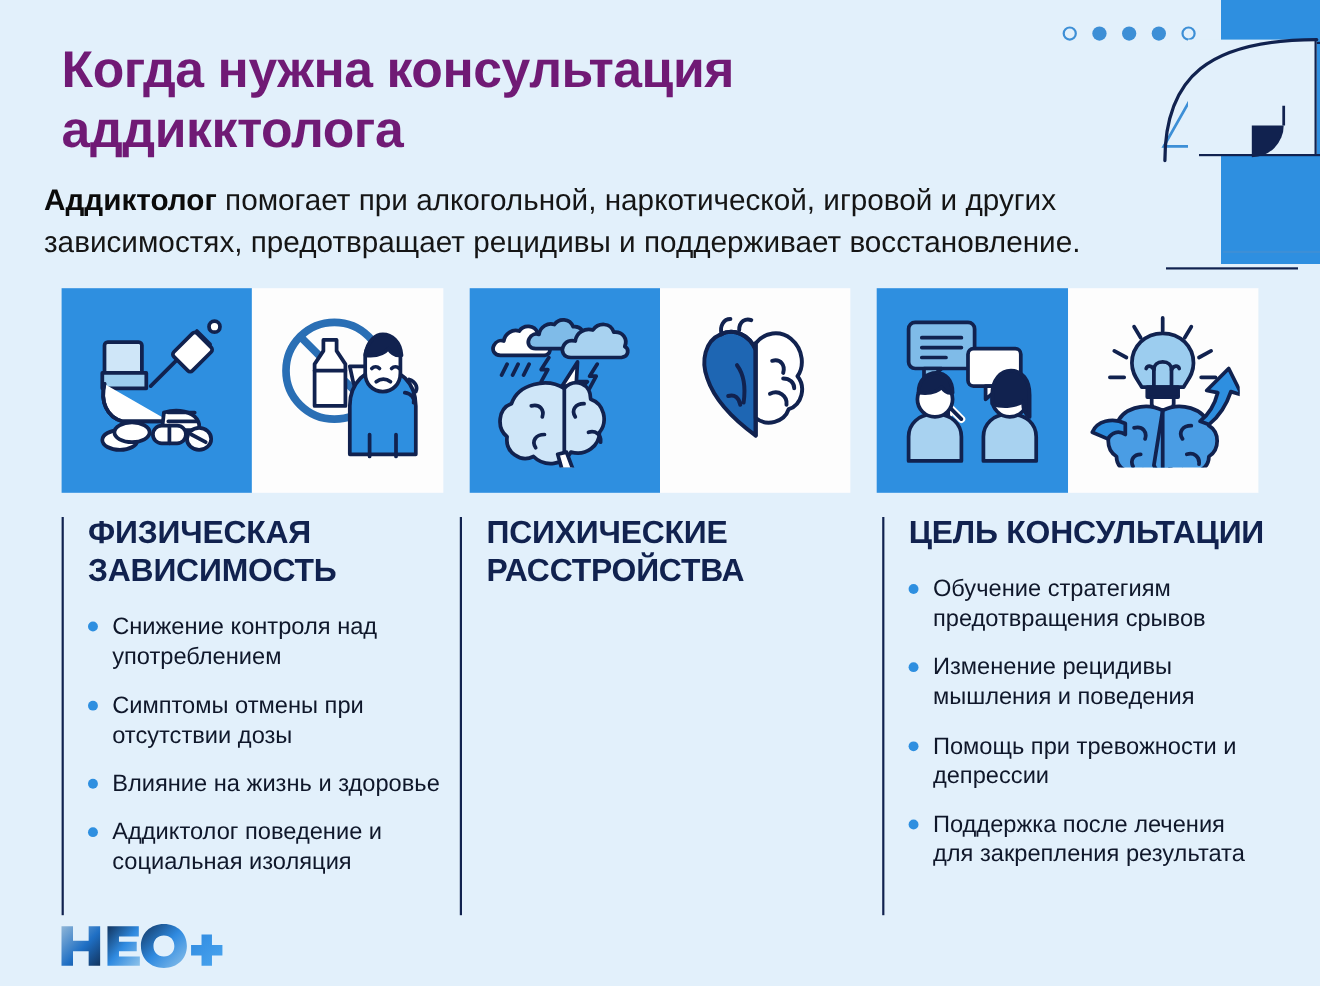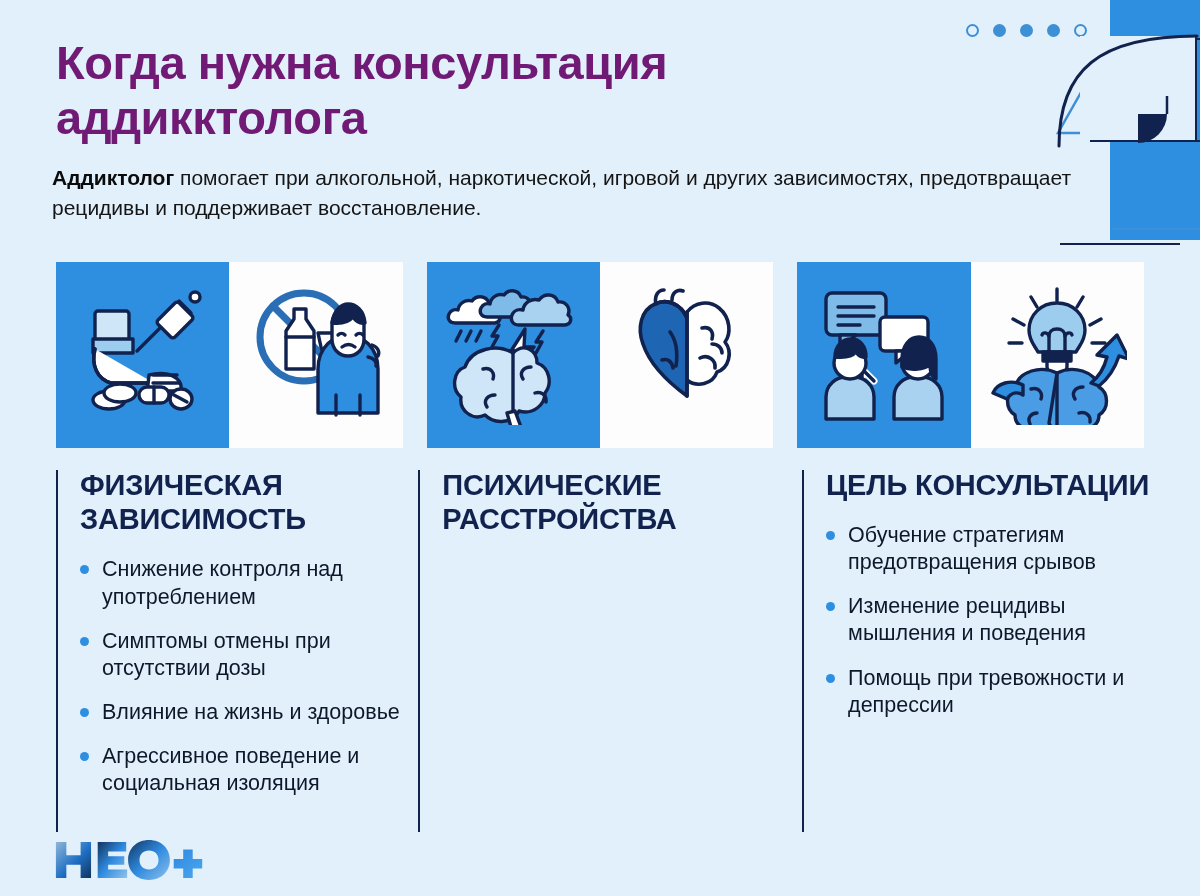--- a/index.html
+++ b/index.html
@@ -43,22 +43,22 @@
     position:absolute;left:1060px;top:243px;width:120px;height:2px;background:#11224f;
   }
 
   
   .title{
     position:absolute;left:56px;top:36px;width:820px;
     font-size:47px;line-height:1.16;font-weight:bold;color:#701a75;
     letter-spacing:-0.4px;
   }
   .subtitle{
-    position:absolute;left:52px;top:163px;width:1060px;
-    font-size:21px;line-height:1.42;color:#151515;
+    position:absolute;left:40px;top:163px;width:1060px;
+    font-size:27px;line-height:1.42;color:#151515;
   }
   .subtitle b{color:#0b0b0b;font-weight:bold;}
 
   
   .icon-row{position:absolute;left:56px;top:262px;width:1088px;height:186px;
     display:flex;gap:24px;}
   .icon-group{display:flex;flex:1;}
   .icon-cell{width:50%;height:186px;display:flex;align-items:center;justify-content:center;}
   .icon-cell.blue{background:#2e8fe0;}
   .icon-cell.white{background:#fdfdfd;}
@@ -251,34 +251,35 @@
   </div>
 
   <div class="cols">
 
     <div class="col c1">
       <h3>ФИЗИЧЕСКАЯ ЗАВИСИМОСТЬ</h3>
       <ul class="bullets">
         <li><span class="dot"></span><span>Снижение контроля над употреблением</span></li>
         <li><span class="dot"></span><span>Симптомы отмены при отсутствии дозы</span></li>
         <li><span class="dot"></span><span>Влияние на жизнь и здоровье</span></li>
-        <li><span class="dot"></span><span>Агрессивное поведение и социальная изоляция</span></li>
+        <li><span class="dot"></span><span>Аддиктолог поведение и социальная изоляция</span></li>
       </ul>
     </div>
 
     <div class="col c2">
       <h3>ПСИХИЧЕСКИЕ РАССТРОЙСТВА</h3>
     </div>
 
     <div class="col c3">
       <h3>ЦЕЛЬ КОНСУЛЬТАЦИИ</h3>
       <ul class="bullets">
         <li><span class="dot"></span><span>Обучение стратегиям предотвращения срывов</span></li>
         <li><span class="dot"></span><span>Изменение рецидивы мышления и поведения</span></li>
         <li><span class="dot"></span><span>Помощь при тревожности и депрессии</span></li>
+        <li><span class="dot"></span><span>Поддержка после лечения для закрепления результата</span></li>
       </ul>
     </div>
 
   </div>
 
   <svg class="logo" viewBox="0 0 160 46" width="152" height="44">
     <defs>
       <linearGradient id="g1" x1="0" y1="0" x2="1" y2="1">
         <stop offset="0%" stop-color="#8fb6d8"></stop>
           <stop offset="55%" stop-color="#1f6fc4"></stop>

